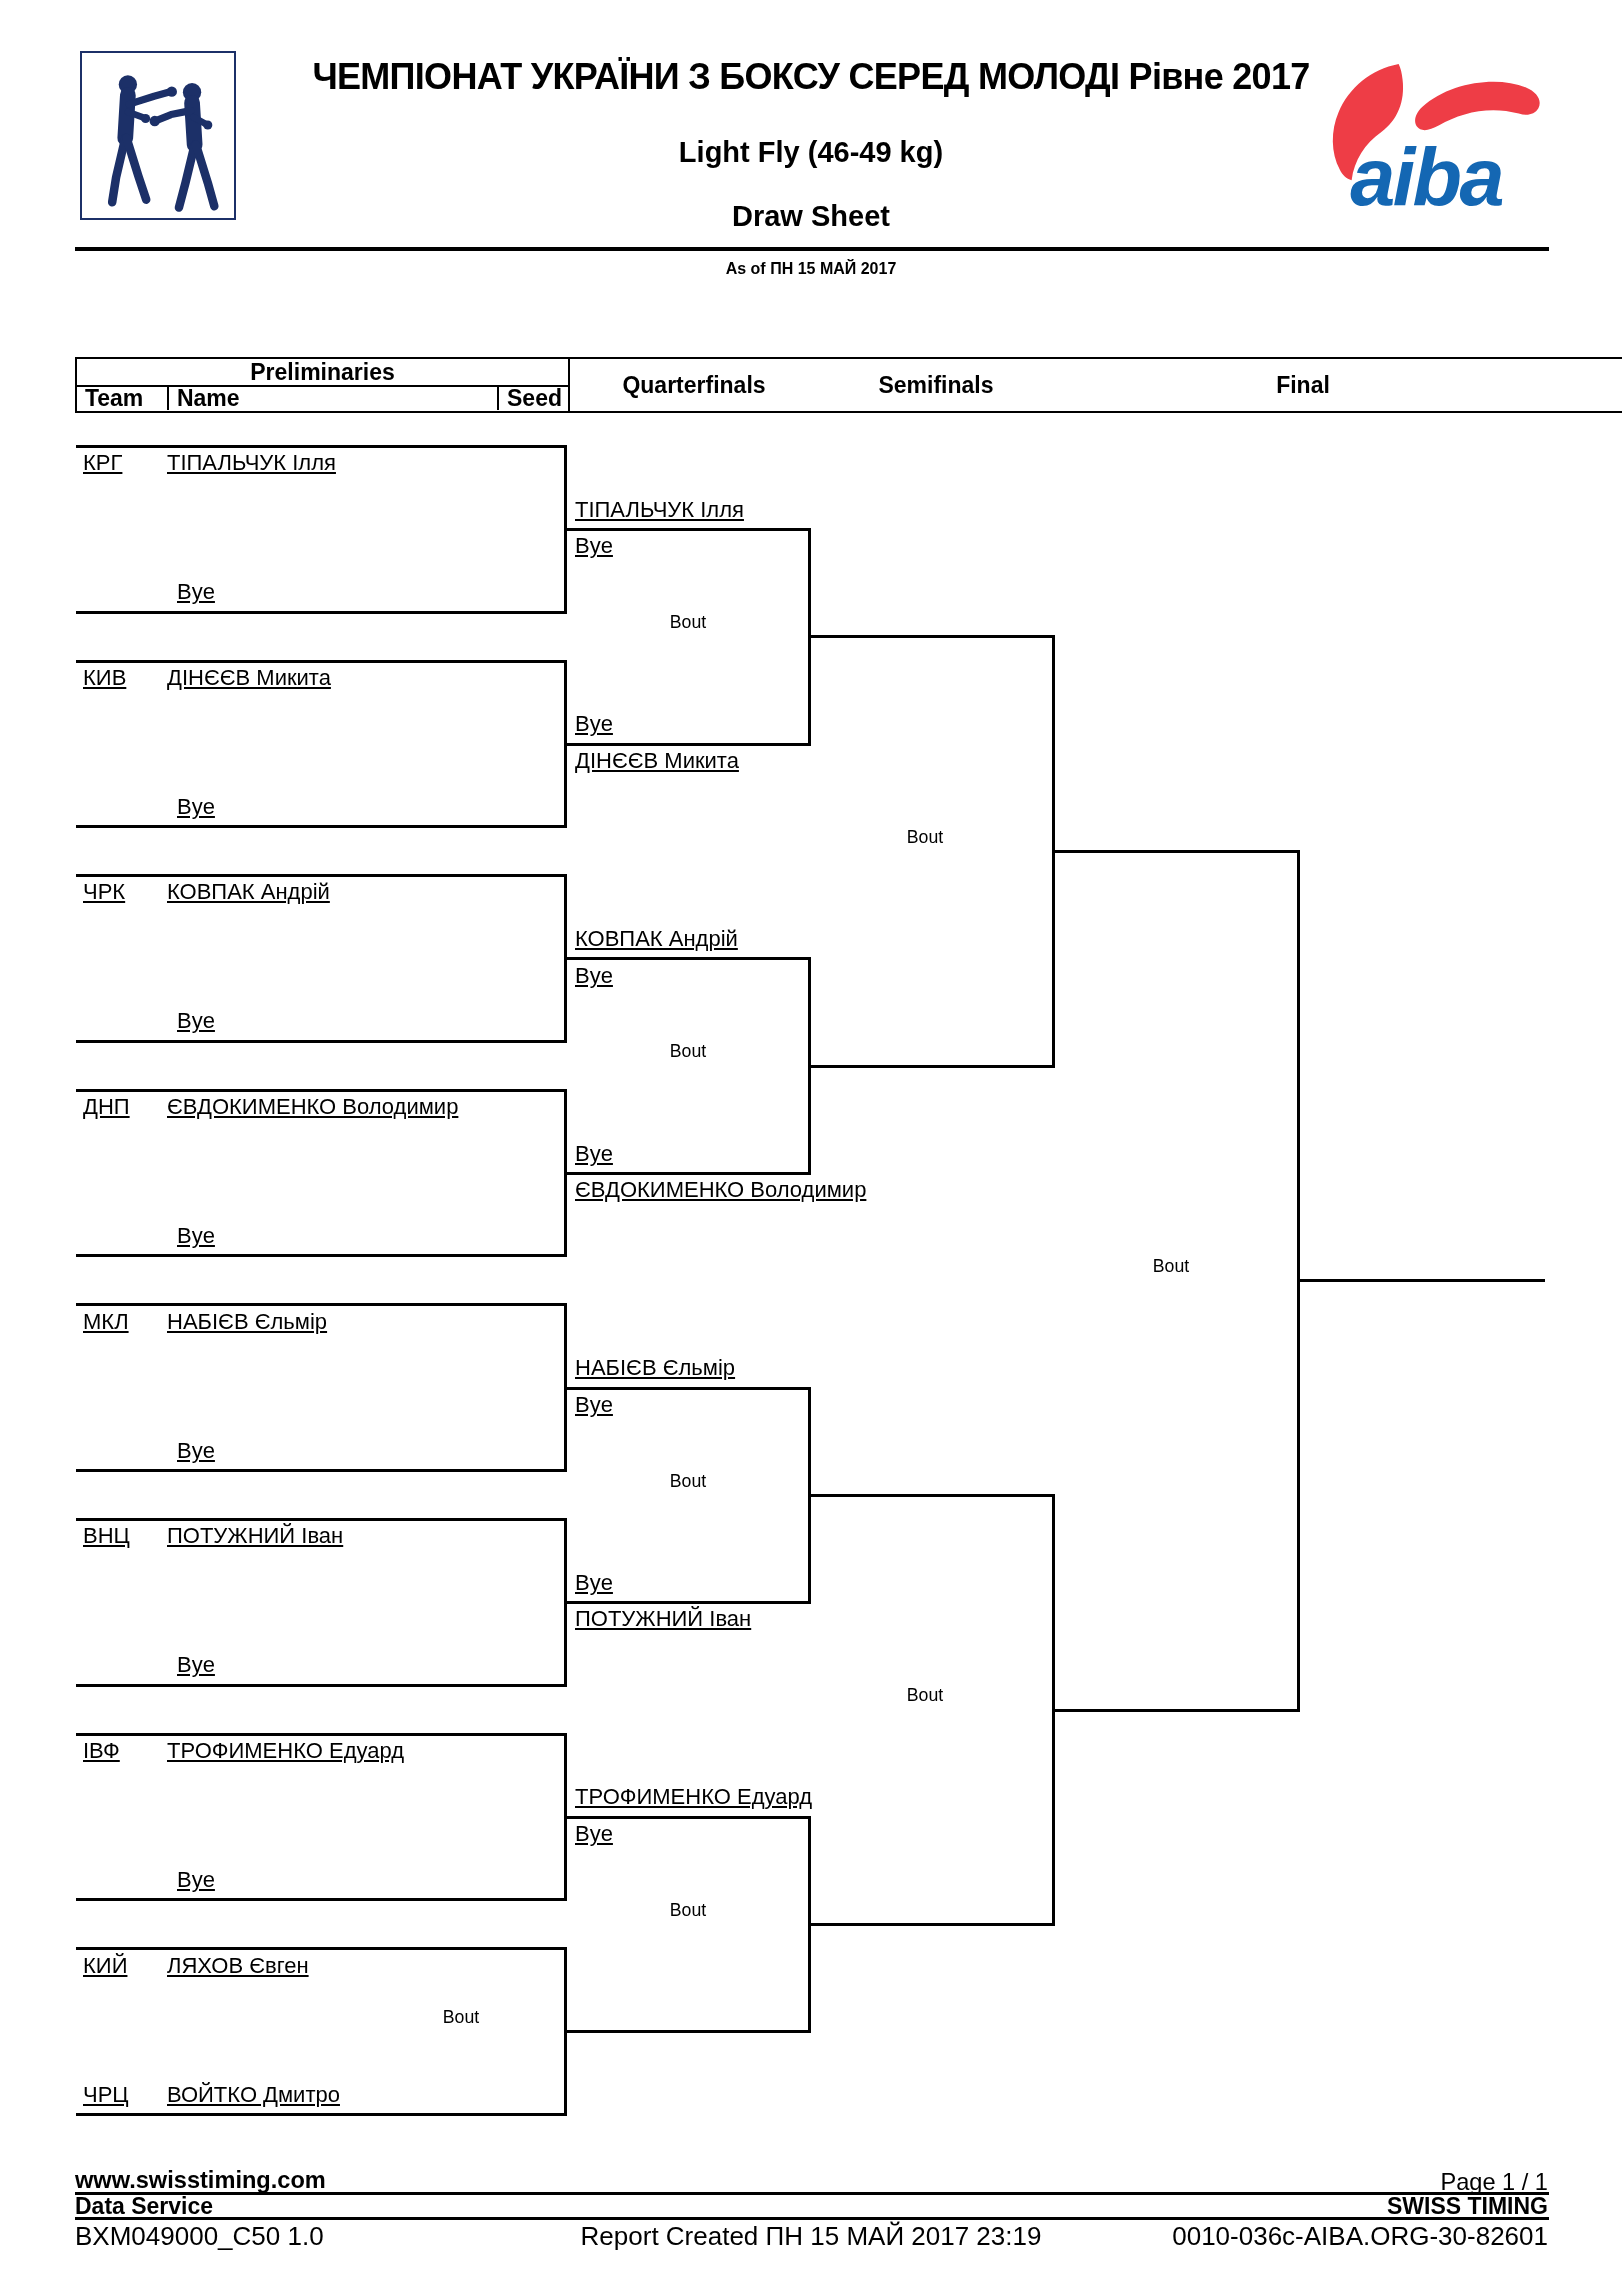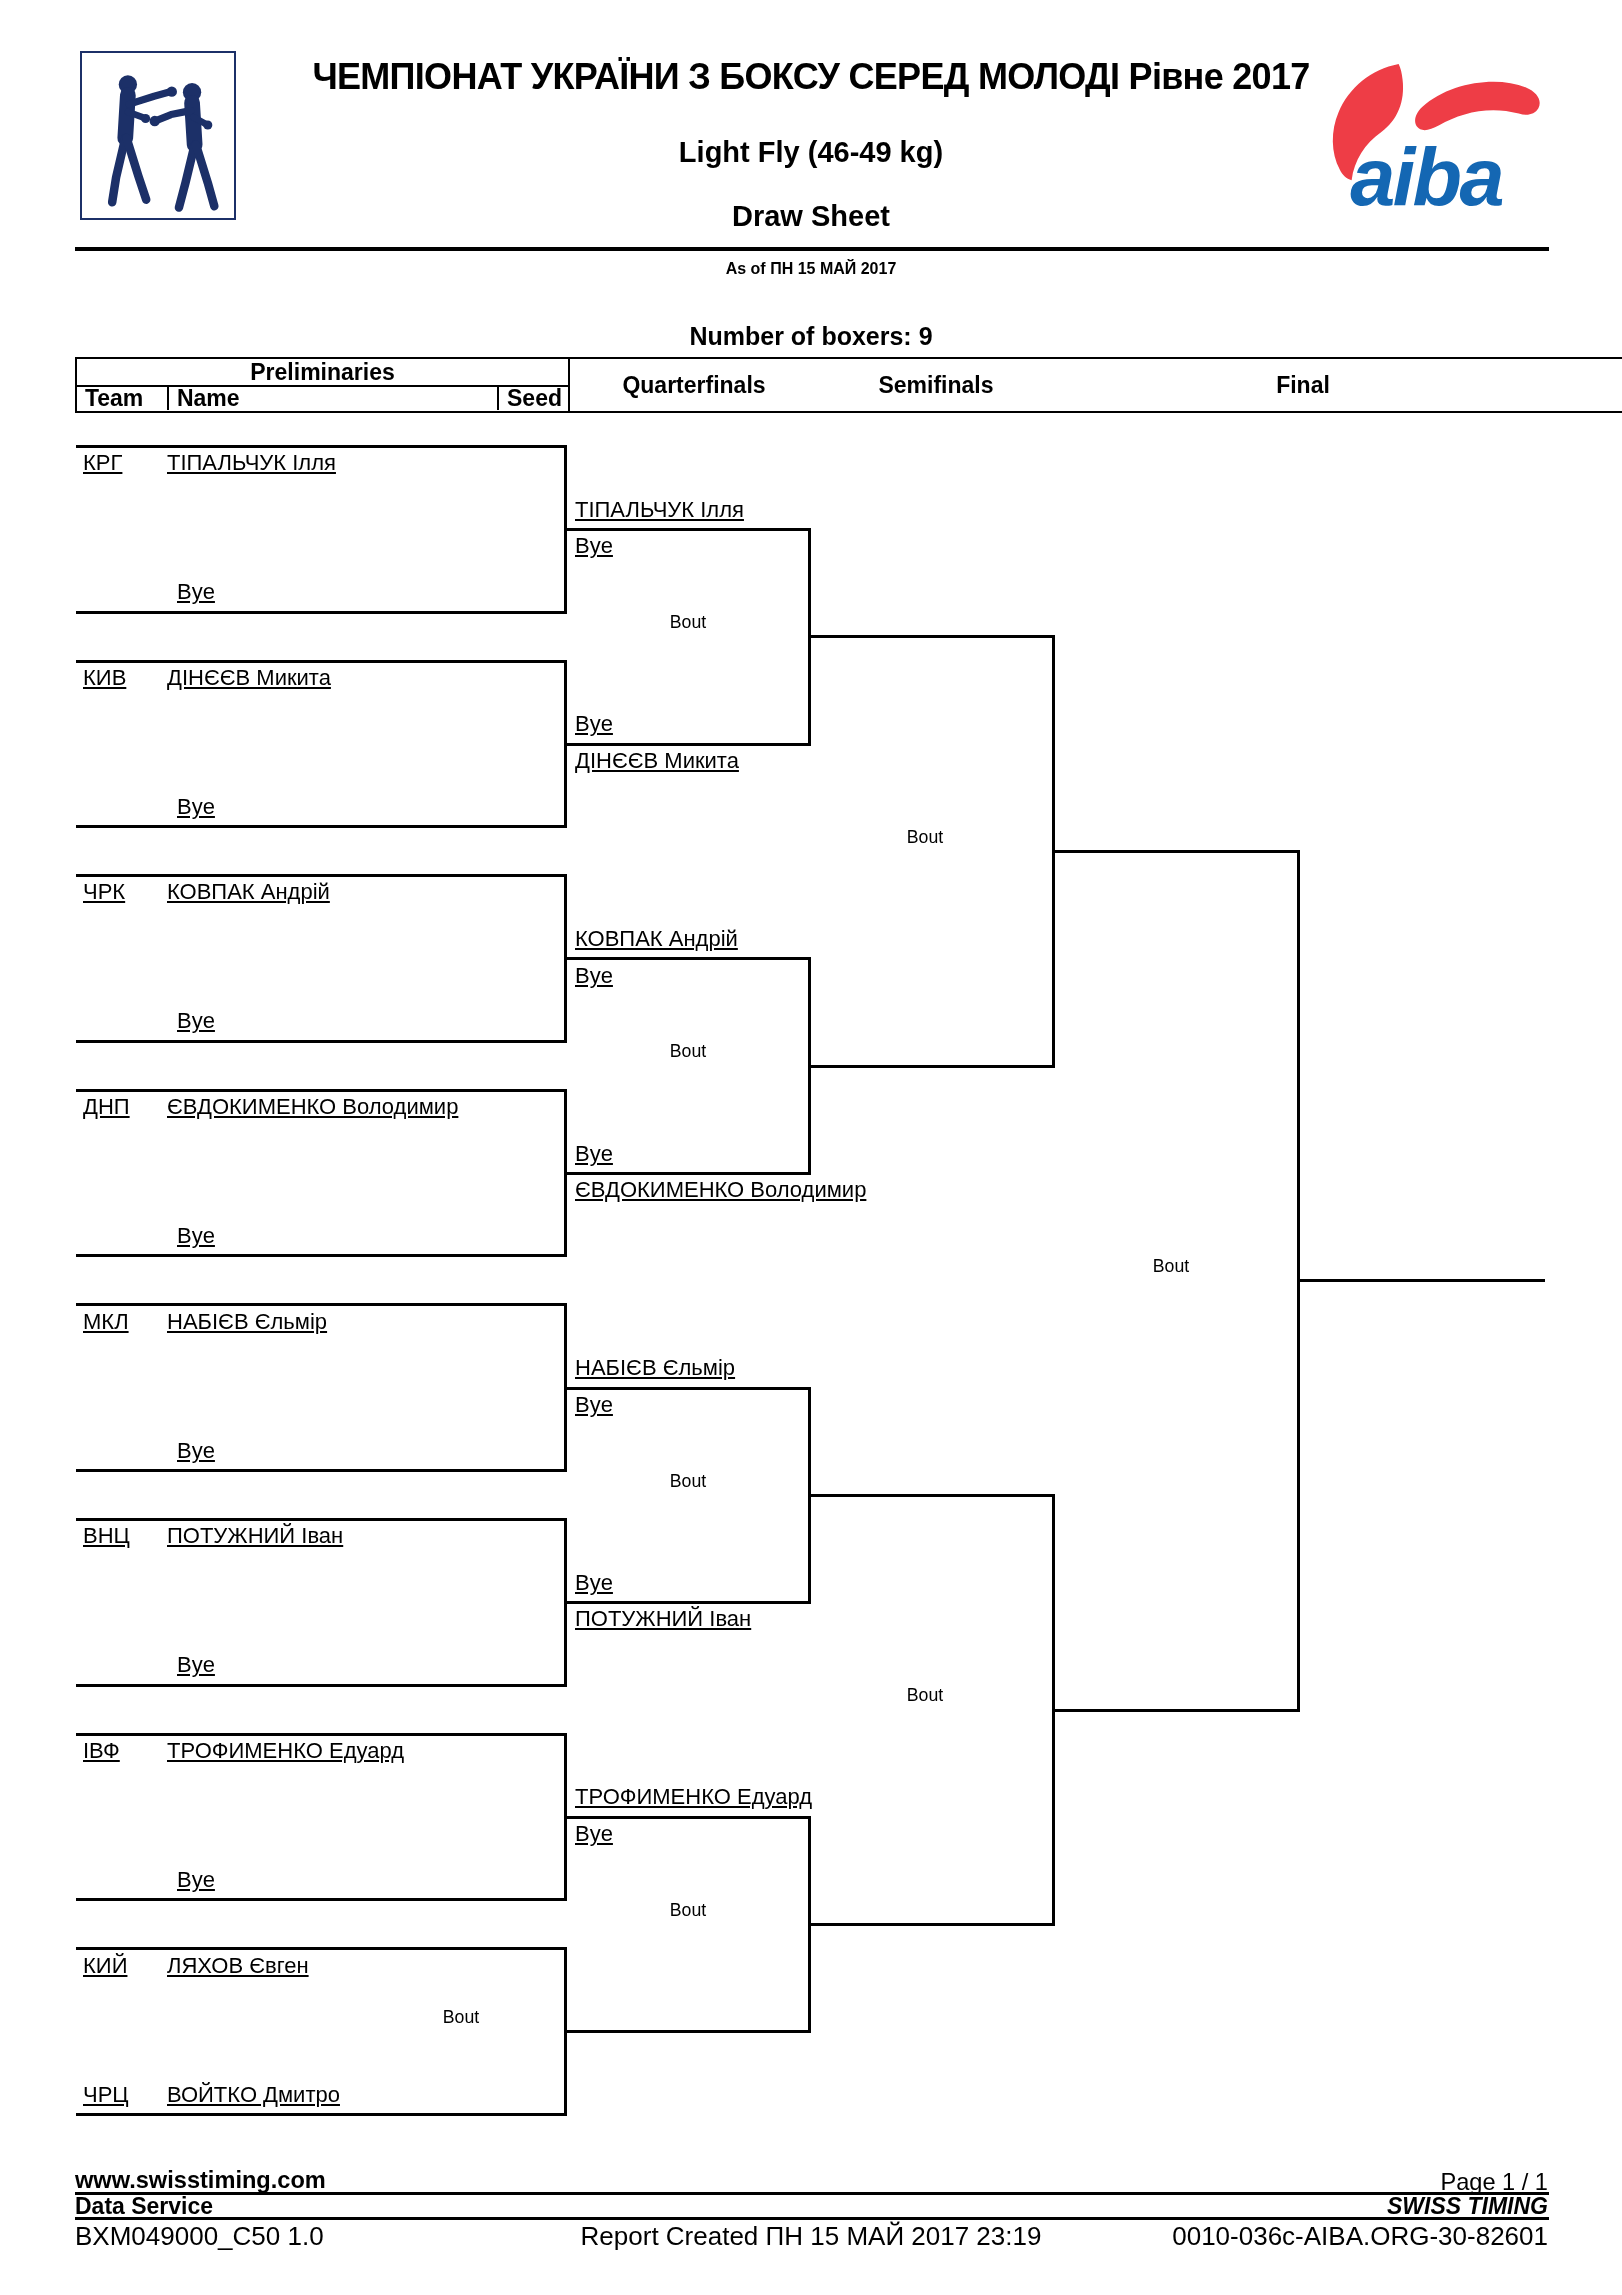--- a/index.html
+++ b/index.html
@@ -75,21 +75,20 @@
       <path fill="#ee3d46" d="M196,72 C238,34 310,24 355,42 C372,49 380,62 374,74 C368,84 356,86 344,82 C300,70 256,80 222,100 C206,109 194,110 188,102 C182,94 186,81 196,72 Z"></path>
       <text x="86" y="222" font-size="124" font-weight="bold" font-style="italic" letter-spacing="-4" fill="#1467b3" font-family="Liberation Sans, sans-serif">aiba</text>
     </svg>
   </div>
 
   <div id="title" class="abs ctr b">ЧЕМПІОНАТ УКРАЇНИ З БОКСУ СЕРЕД МОЛОДІ Рівне 2017</div>
   <div id="weight" class="abs ctr b">Light Fly (46-49 kg)</div>
   <div id="drawsheet" class="abs ctr b">Draw Sheet</div>
   <div class="rule" style="top:247px;height:3.9px;"></div>
   <div id="asof" class="abs ctr b">As of ПН 15 МАЙ 2017</div>
-  <div id="nboxers" class="abs ctr b">Number of boxers: 9</div>
 
   <div class="hdr-table">
     <div id="box1">
       <div id="box1-top" class="hdr-label">Preliminaries</div>
       <div id="box1-bottom">
         <div id="cell-team" class="cell hdr-label">Team</div>
         <div id="cell-name" class="cell hdr-label">Name</div>
         <div id="cell-seed" class="cell hdr-label">Seed</div>
       </div>
     </div>
@@ -202,20 +201,20 @@
   <span class="bout" style="left:688px;top:1472px;">Bout</span>
   <span class="bout" style="left:688px;top:1901px;">Bout</span>
   <span class="bout" style="left:925px;top:828px;">Bout</span>
   <span class="bout" style="left:925px;top:1686px;">Bout</span>
   <span class="bout" style="left:1171px;top:1257px;">Bout</span>
 
   <span class="foot-b" style="left:75px;top:2167px;">www.swisstiming.com</span>
   <span class="foot-r" style="right:74px;top:2169px;font-size:23.6px;">Page 1 / 1</span>
   <div class="rule" style="top:2192px;height:2.6px;"></div>
   <span class="foot-b" style="left:75px;top:2193px;font-size:23px;">Data Service</span>
-  <span class="foot-b" style="right:74px;top:2193px;font-size:23px;font-style:italic;">SWISS TIMING</span>
+  <span class="foot-b" style="right:74px;top:2193px;font-size:23px;">SWISS TIMING</span>
   <div class="rule" style="top:2217px;height:2.6px;"></div>
   <span class="foot-r" style="left:75px;top:2221px;">BXM049000_C50 1.0</span>
   <span class="foot-r" style="left:50%;top:2221px;transform:translateX(-50%);">Report Created  ПН 15 МАЙ 2017 23:19</span>
   <span class="foot-r" style="right:74px;top:2221px;">0010-036c-AIBA.ORG-30-82601</span>
 
 </div>
 
 
 </body></html>

